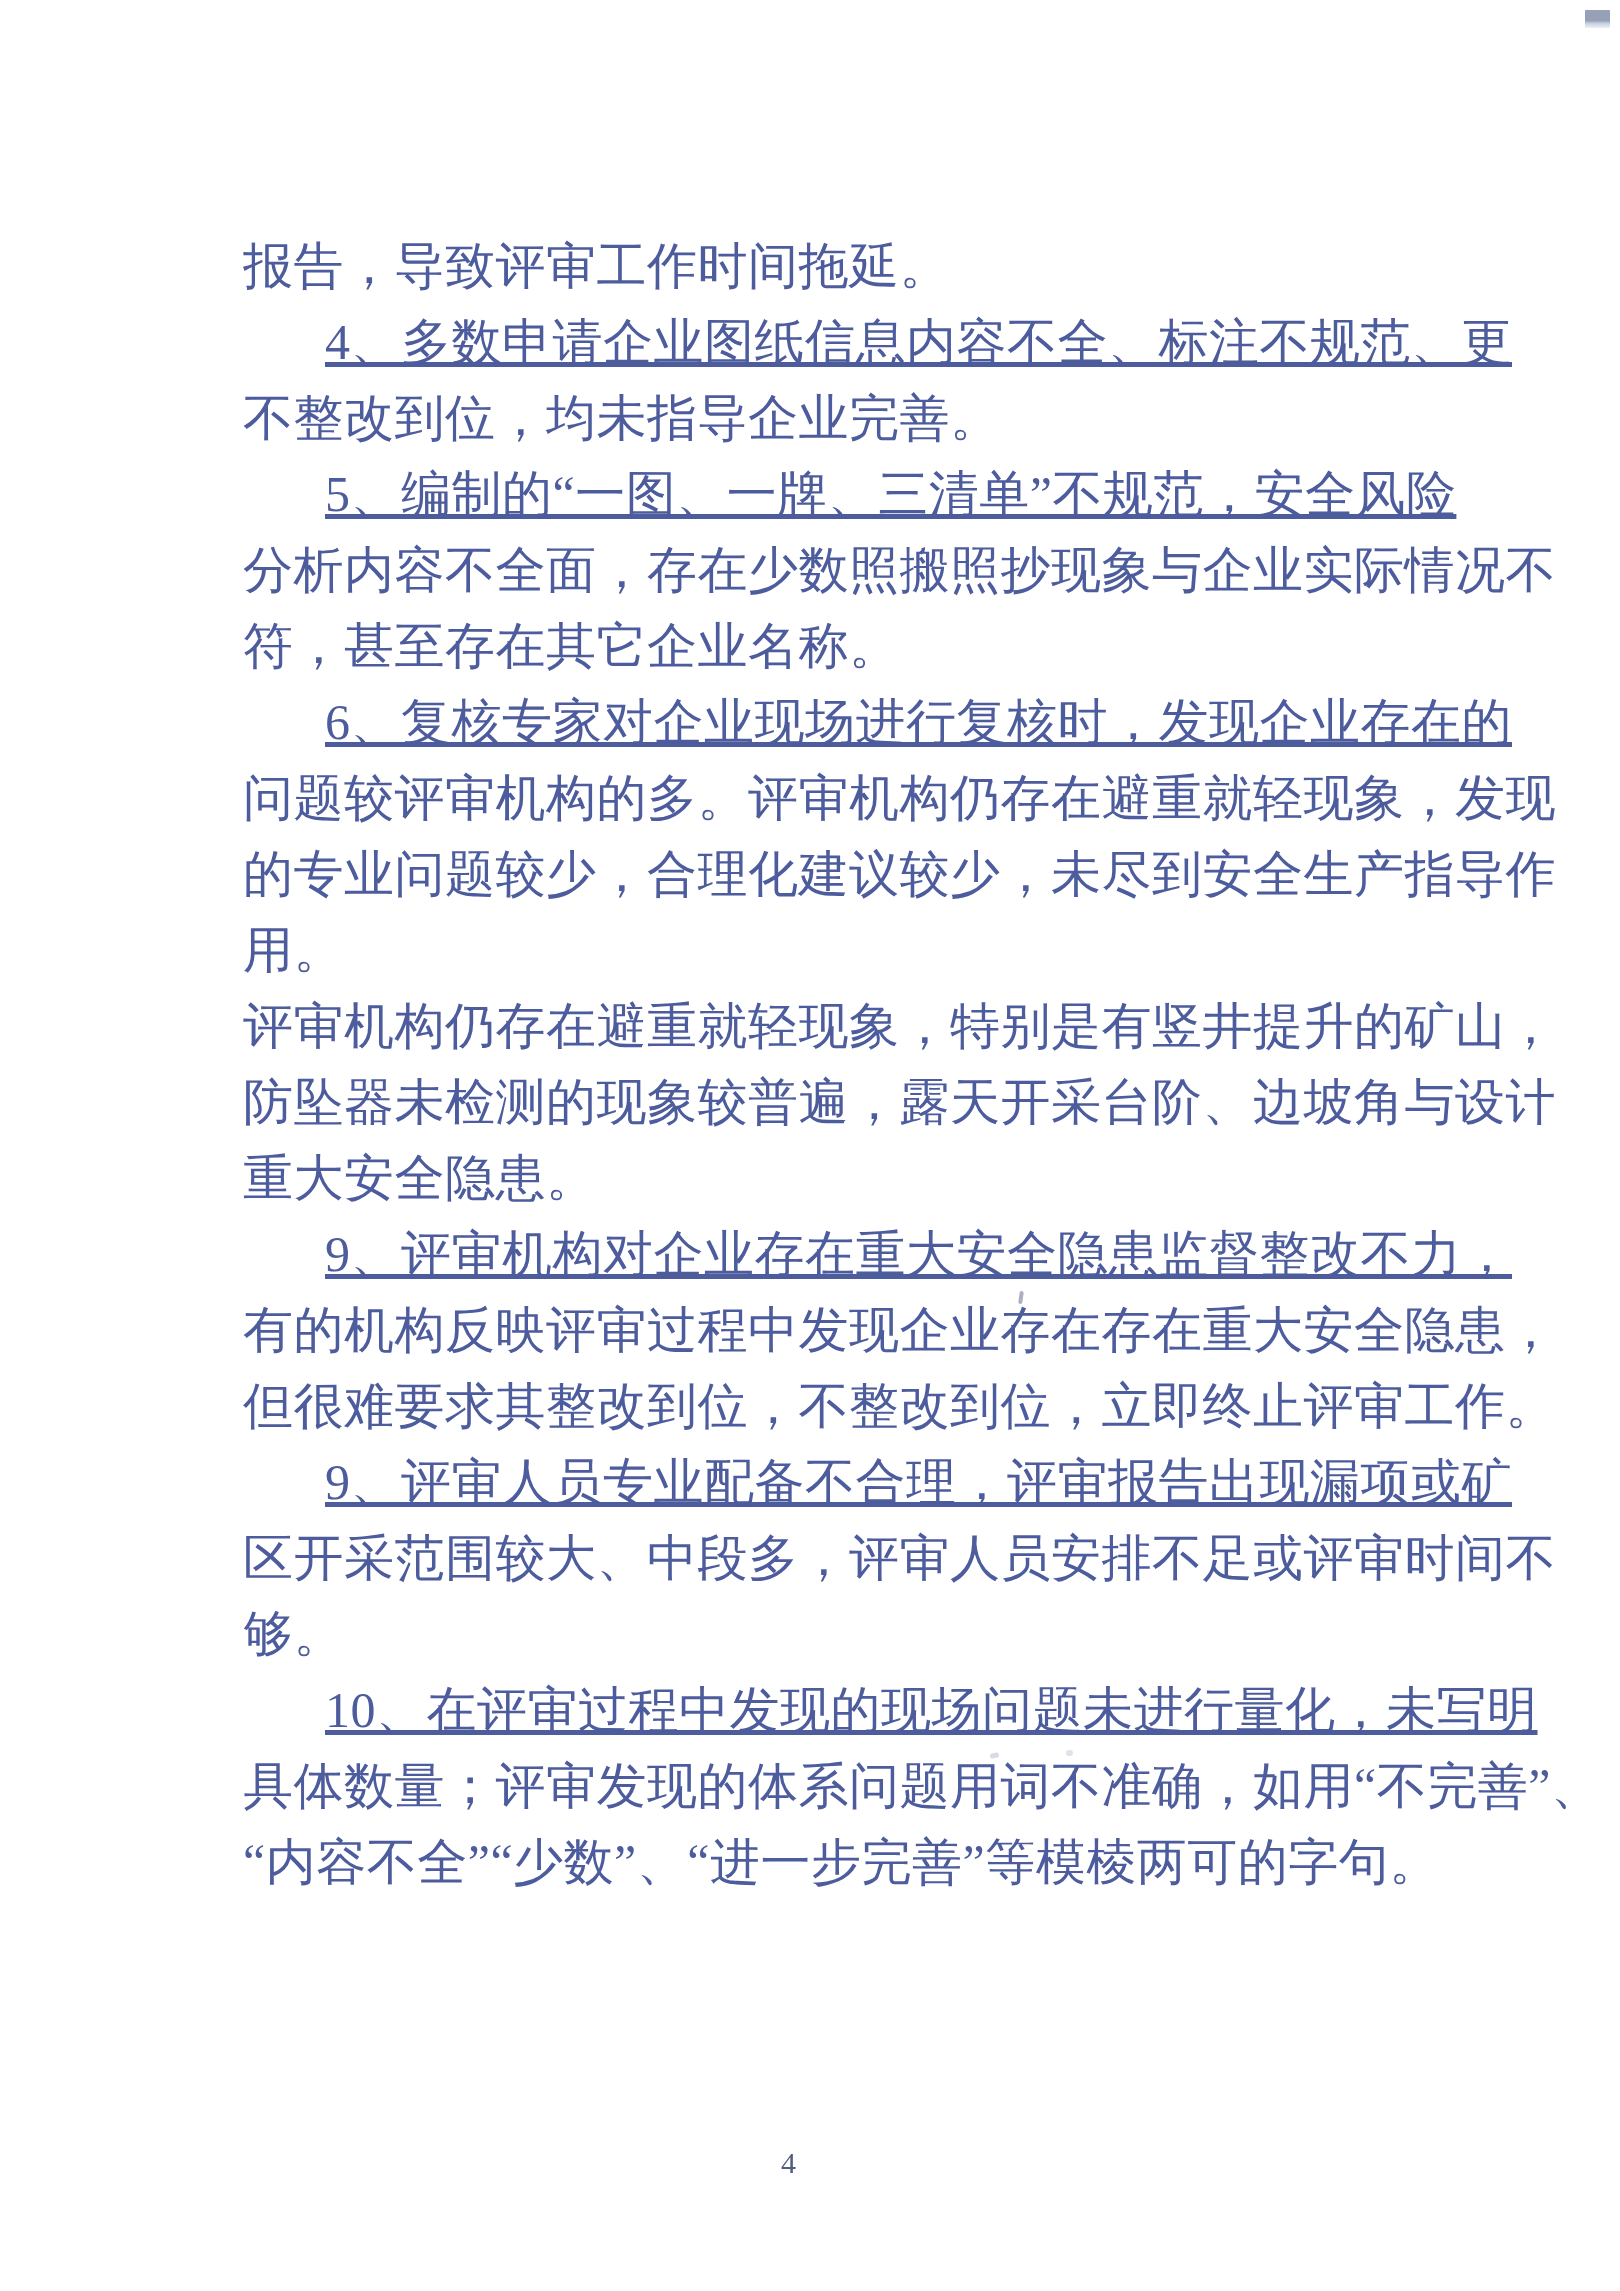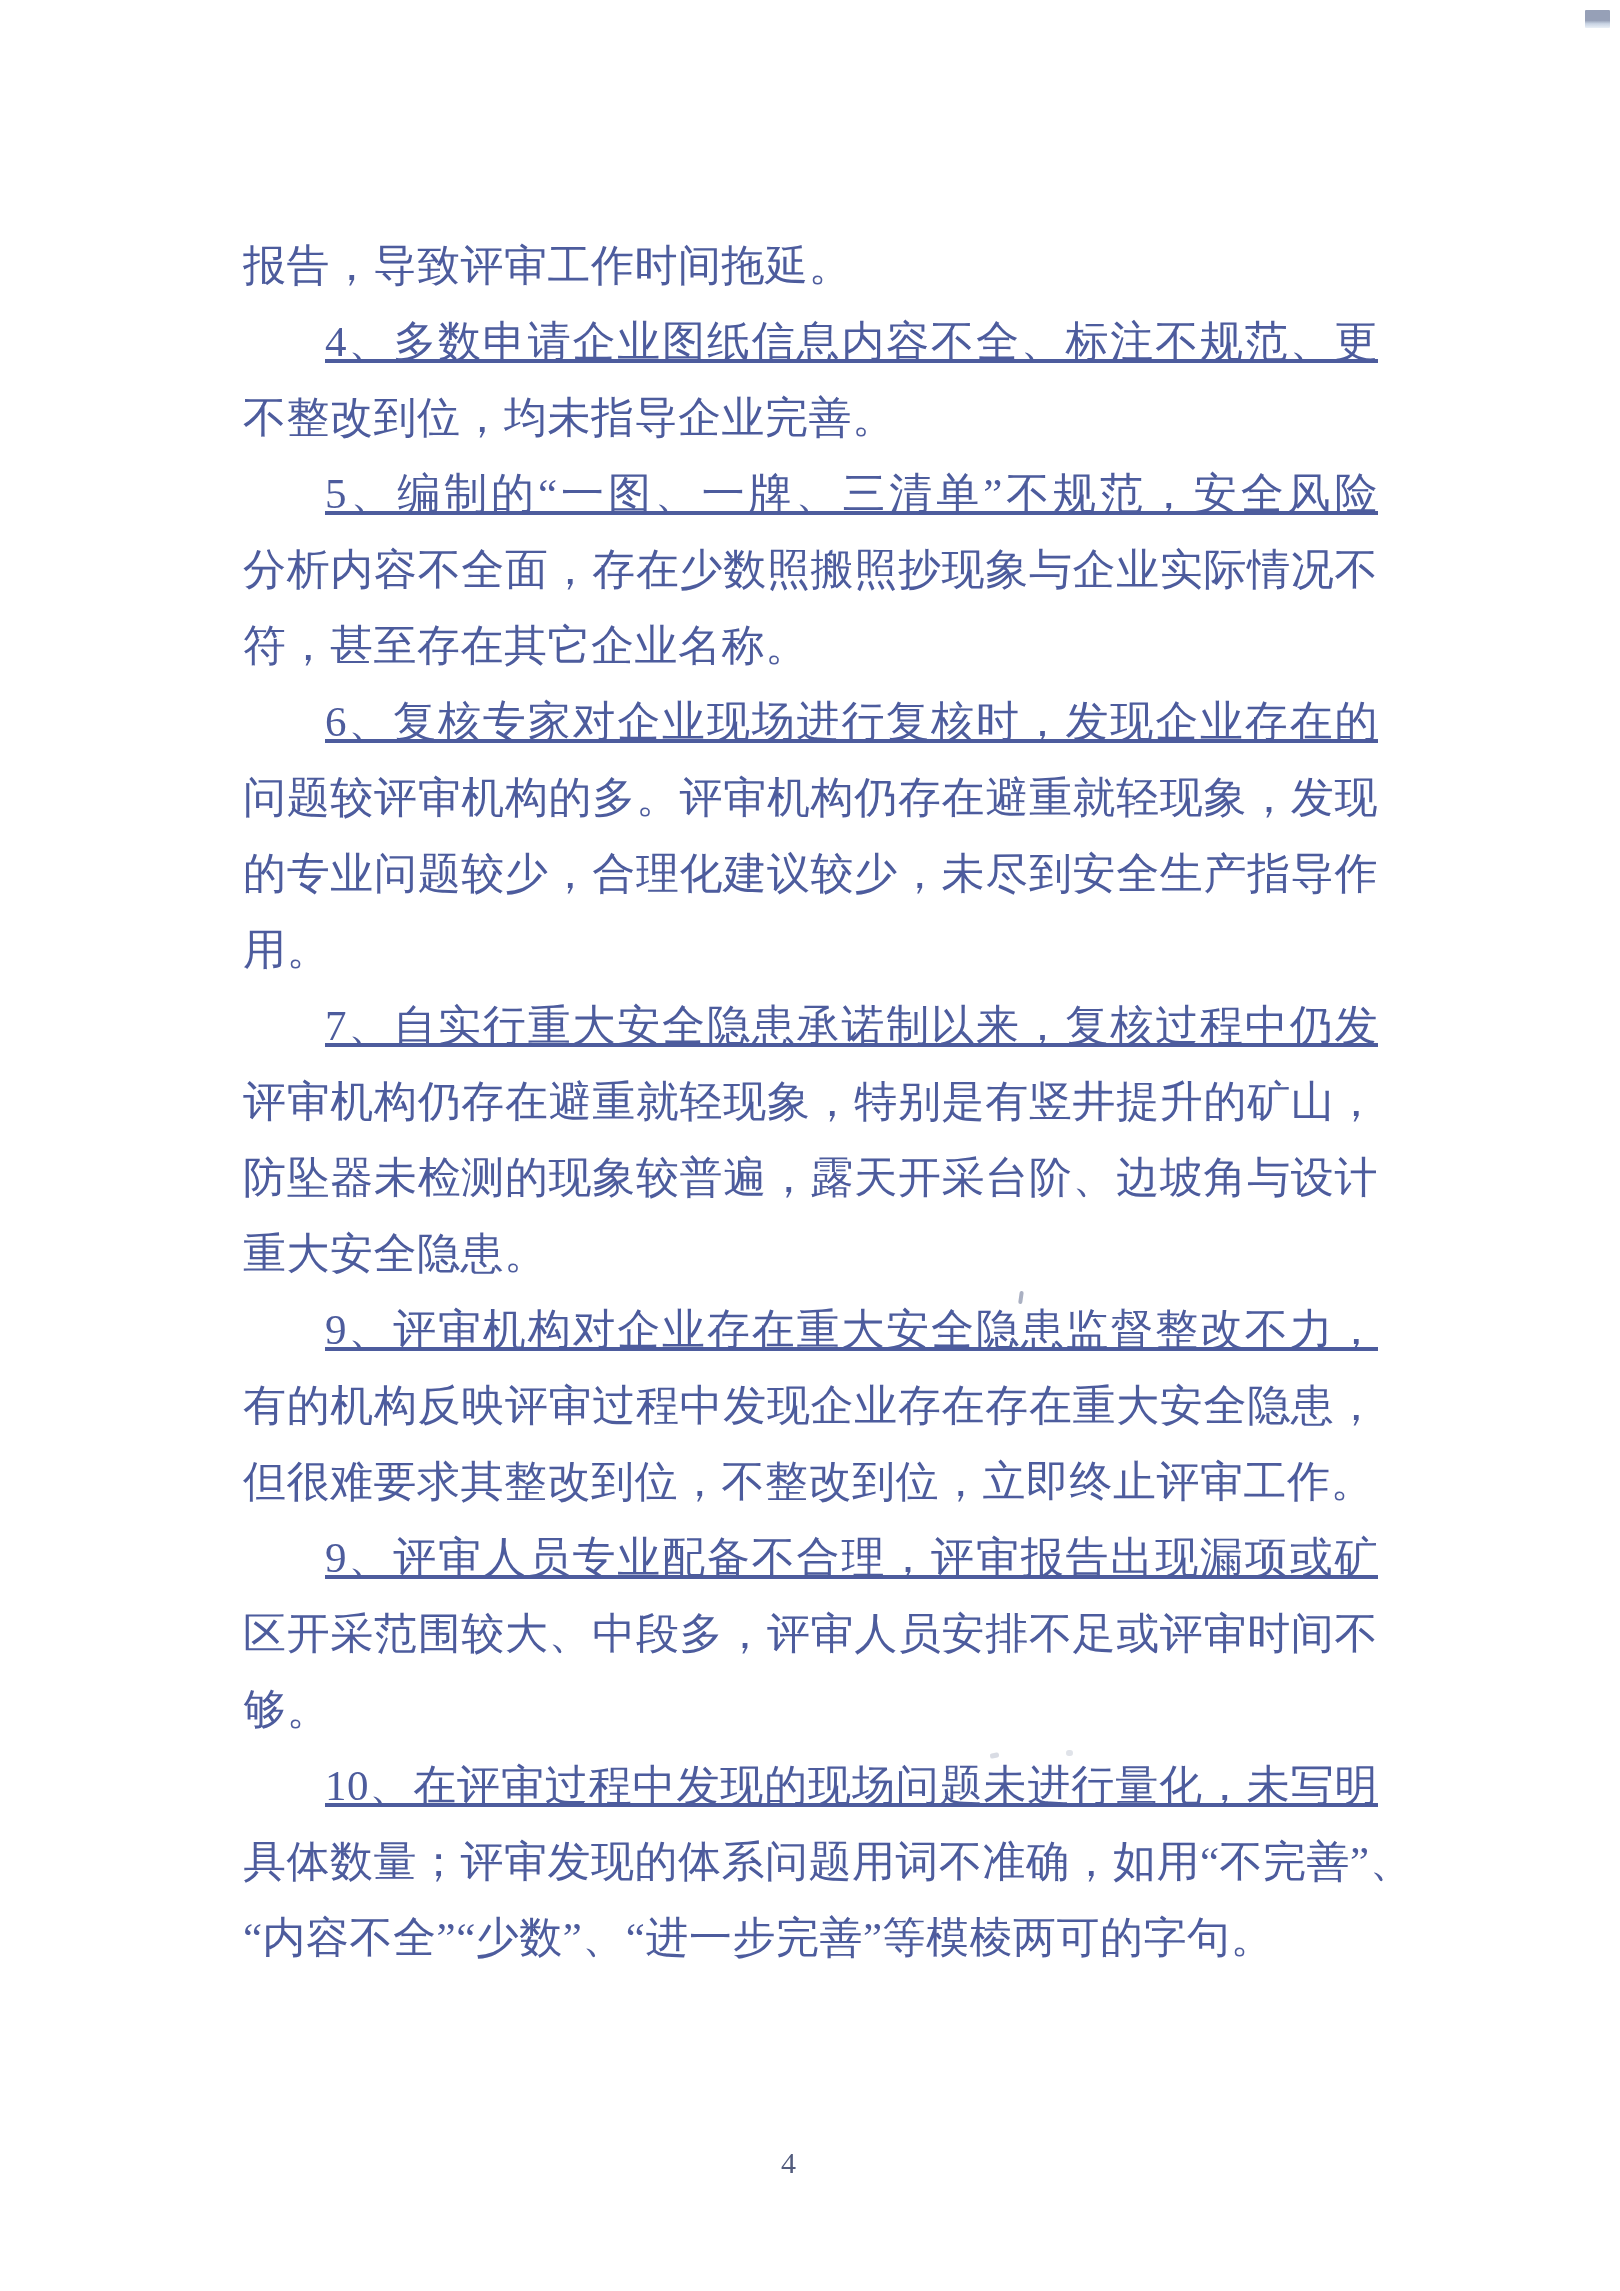--- a/index.html
+++ b/index.html
@@ -19,21 +19,21 @@
     inset: 0;
     background: var(--paper, #ffffff);
   }
   .doc {
     position: absolute;
     top: 228px;
     left: 243px;
     width: 1135px;
   }
   .line {
-    font-size: 43px;
+    font-size: 50px;
     line-height: 76px;
     letter-spacing: 0.5px;
     color: var(--ink, #4d5c9d);
     white-space: nowrap;
     text-rendering: optimizeLegibility;
   }
   .fill {
     text-align: justify;
     text-align-last: justify;
     text-justify: inter-character;
@@ -112,21 +112,20 @@
     <div class="line">报告，导致评审工作时间拖延。</div>
     <div class="line indent fill">4、多数申请企业图纸信息内容不全、标注不规范、更</div>
     <div class="line">不整改到位，均未指导企业完善。</div>
     <div class="line indent fill">5、编制的“一图、一牌、三清单”不规范，安全风险</div>
     <div class="line fill">分析内容不全面，存在少数照搬照抄现象与企业实际情况不</div>
     <div class="line">符，甚至存在其它企业名称。</div>
     <div class="line indent fill">6、复核专家对企业现场进行复核时，发现企业存在的</div>
     <div class="line fill">问题较评审机构的多。评审机构仍存在避重就轻现象，发现</div>
     <div class="line fill">的专业问题较少，合理化建议较少，未尽到安全生产指导作</div>
     <div class="line">用。</div>
-    <div class="line indent fill">7、自实行重大安全隐患承诺制以来，复核过程中仍发</div>
     <div class="line fill">评审机构仍存在避重就轻现象，特别是有竖井提升的矿山，</div>
     <div class="line fill">防坠器未检测的现象较普遍，露天开采台阶、边坡角与设计</div>
     <div class="line">重大安全隐患。</div>
     <div class="line indent fill">9、评审机构对企业存在重大安全隐患监督整改不力，</div>
     <div class="line fill">有的机构反映评审过程中发现企业存在存在重大安全隐患，</div>
     <div class="line">但很难要求其整改到位，不整改到位，立即终止评审工作。</div>
     <div class="line indent fill">9、评审人员专业配备不合理，评审报告出现漏项或矿</div>
     <div class="line fill">区开采范围较大、中段多，评审人员安排不足或评审时间不</div>
     <div class="line">够。</div>
     <div class="line indent fill">10、在评审过程中发现的现场问题未进行量化，未写明</div>

